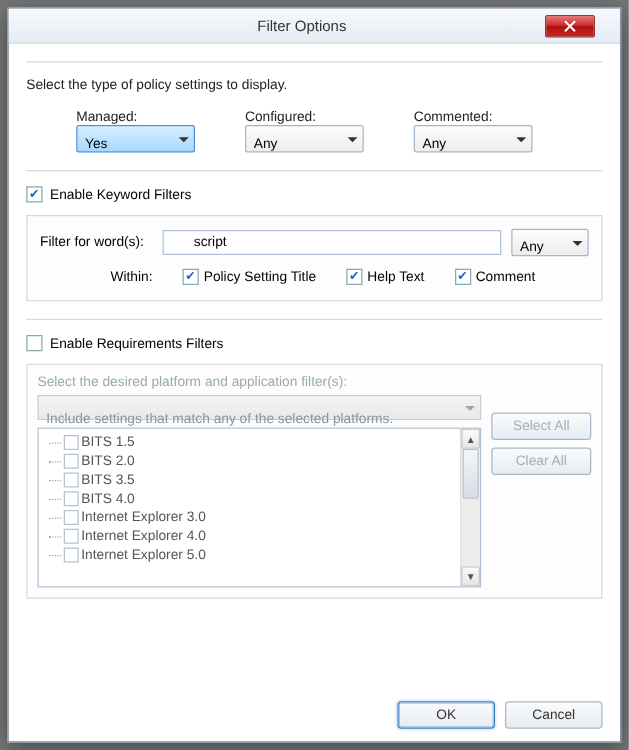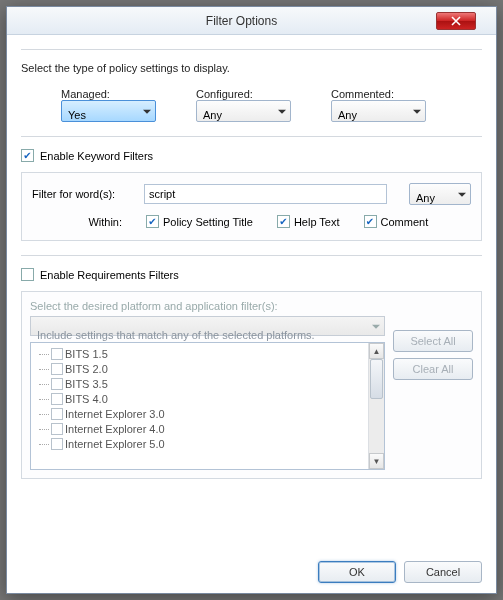--- a/index.html
+++ b/index.html
@@ -131,29 +131,29 @@
   }
   .cb.checked::after { content: "✔"; }
   .kw-panel {
     border: 1px solid #d4dae1;
     padding: 10px 10px 12px 10px;
     background: #fdfdfe;
   }
   .kw-row1 {
     display: flex;
     align-items: center;
-    gap: 22px;
+    gap: 8px;
     margin-bottom: 10px;
   }
   .kw-label { width: 90px; font-size: 11px; }
   .kw-input {
     flex: 1;
     height: 20px;
     border: 1px solid #b3c3d6;
-    padding: 2px 4px;
+    padding: 2px 24px;
     font-size: 11px;
     background: #fff;
   }
   .kw-row2 {
     display: flex;
     align-items: center;
     gap: 24px;
     padding-left: 50px;
   }
   .within-label { width: 40px; text-align: right; }

